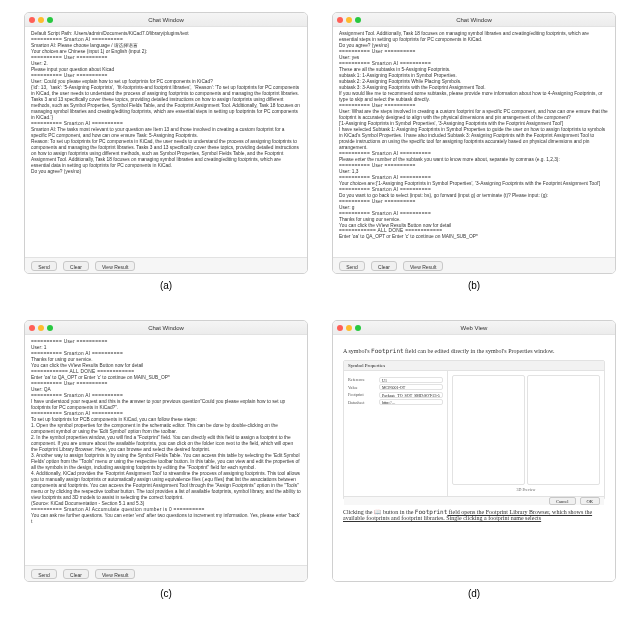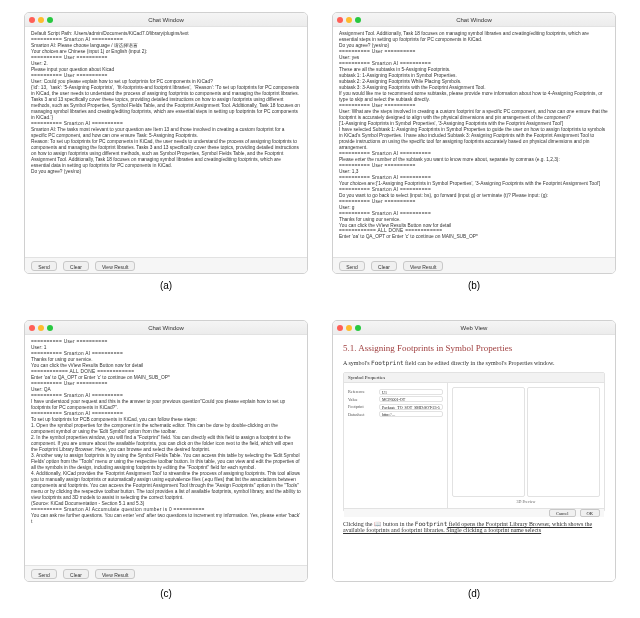--- a/index.html
+++ b/index.html
@@ -299,21 +299,20 @@
     <div class="window">
       <div class="titlebar">
         <div class="traffic">
           <div class="dot r"></div>
           <div class="dot y"></div>
           <div class="dot g"></div>
         </div>
         <div class="title">Web View</div>
       </div>
       <div class="doc-content">
-        <div class="doc-h">5.1. Assigning Footprints in Symbol Properties</div>
         <p class="doc-p">
           <span>A symbol's </span><span class="mono">Footprint</span><span> field can be edited directly in the symbol's Properties window.</span>
         </p>
         <div class="doc-figure">
           <div class="doc-fig-title">Symbol Properties</div>
           <div class="doc-fig-body">
             <div class="form-area" id="form-rows">
                 <div class="row">
                   <div class="lbl">Reference</div>
                   <div class="fld">U1</div>

